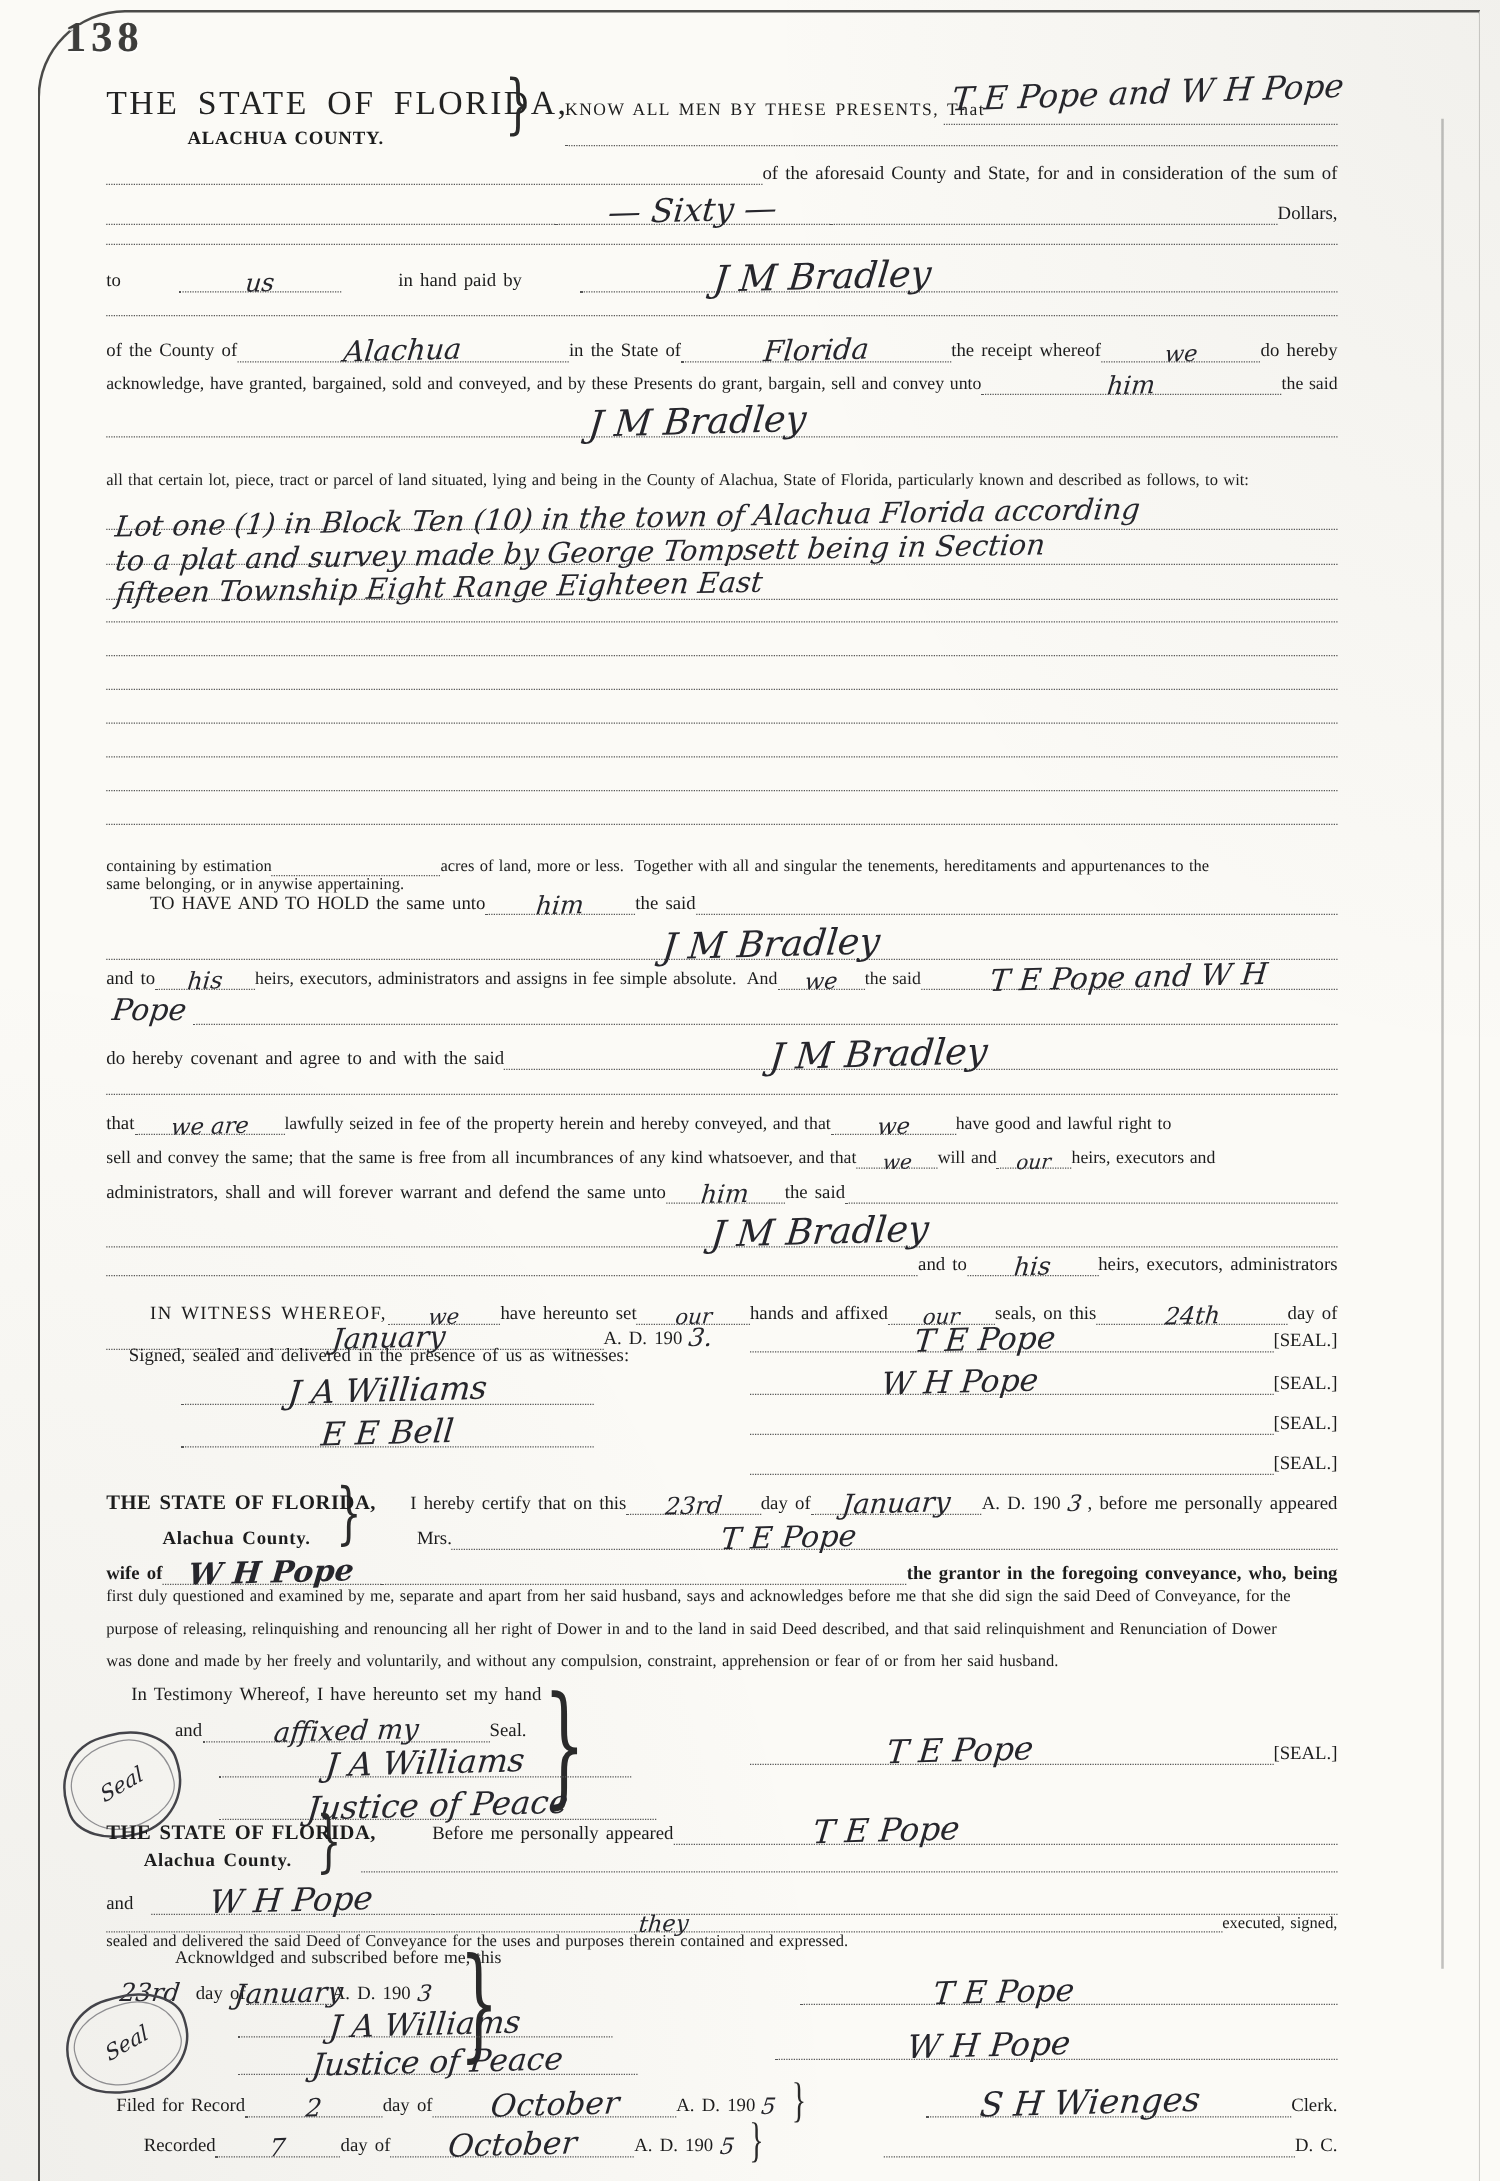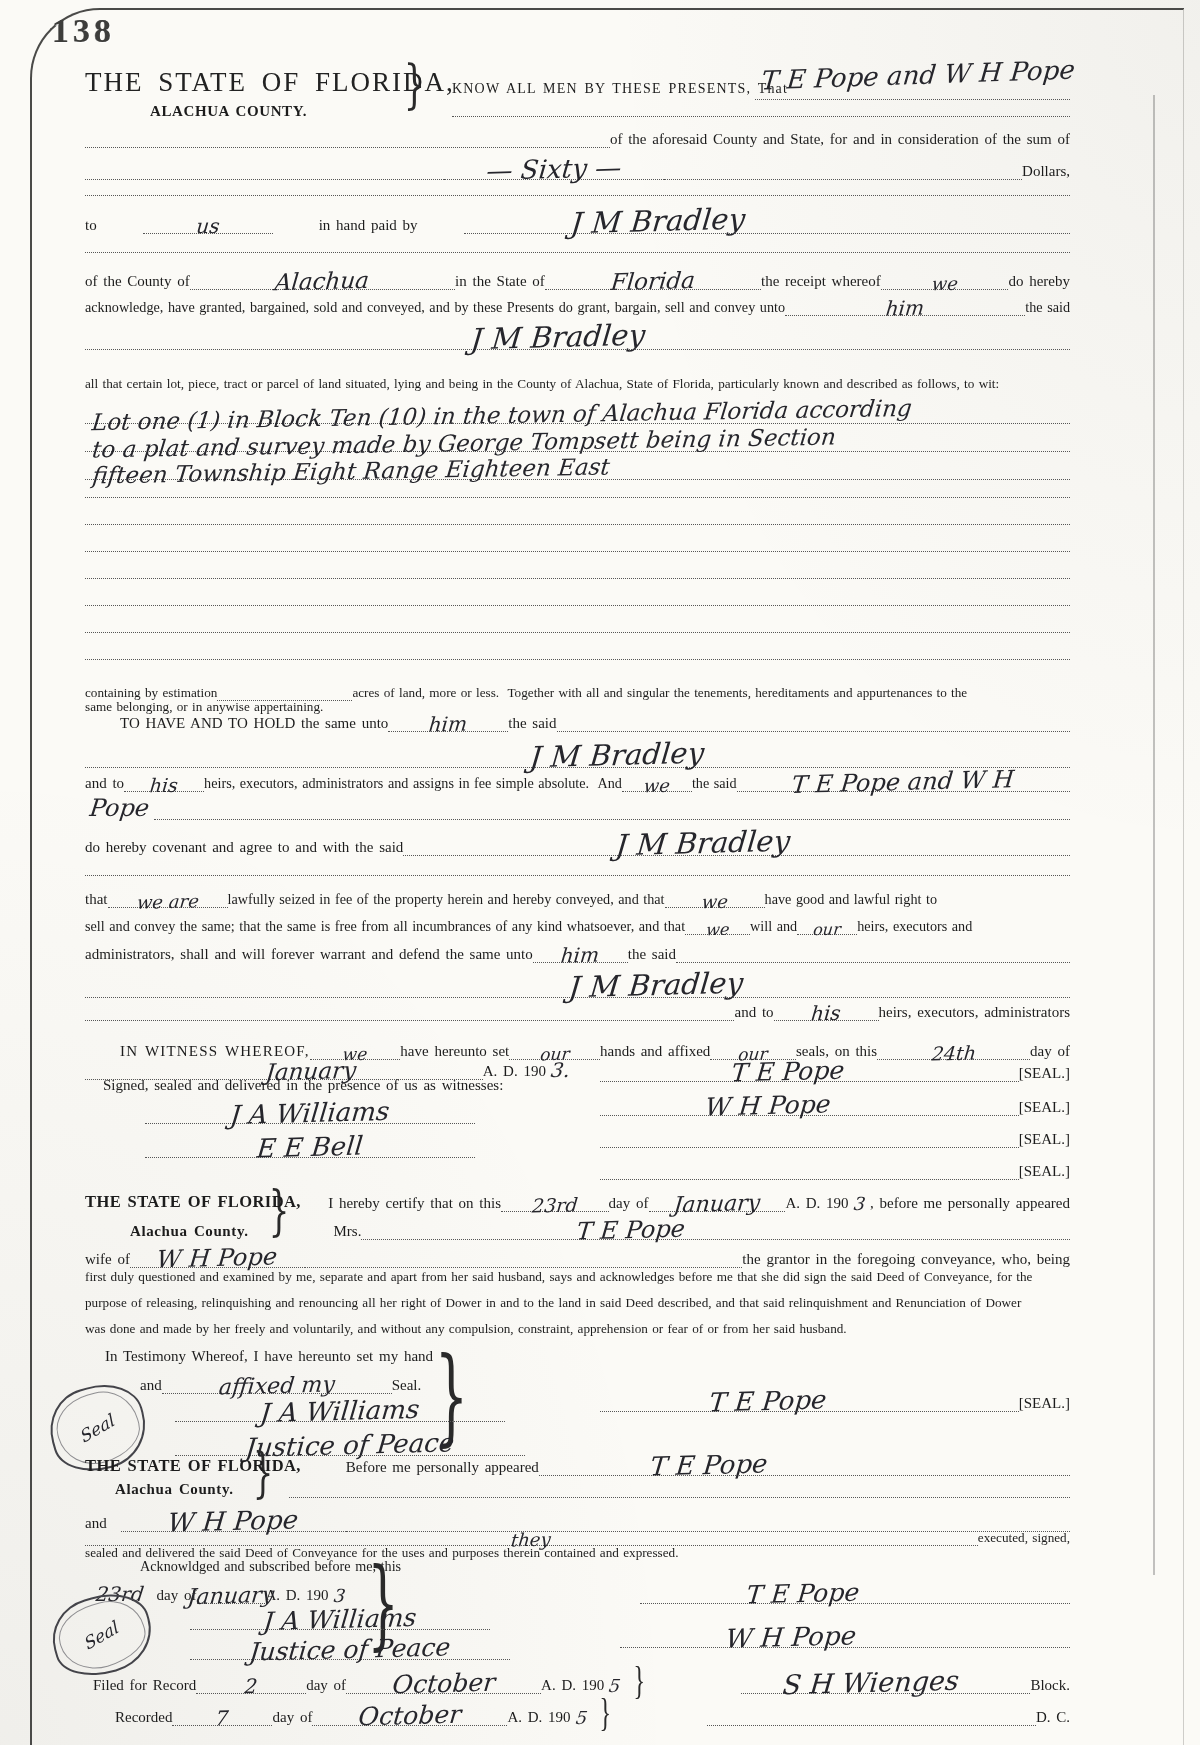--- a/index.html
+++ b/index.html
@@ -355,21 +355,21 @@
   </div>
   <div class="row" style="left:85px;top:1214px;width:985px;height:26px;">
     <span class="sp" style="width:45px;"></span>
     <span class="t b">Alachua County.</span>
     <span class="sp" style="width:85px;"></span>
     <span class="t">Mrs.</span>
     <span class="fill gr">
         <span class="hw s24 at38">T E Pope</span>
       </span>
   </div>
-  <div class="row" style="left:85px;top:1242px;width:985px;height:26px;">
+  <div class="row" style="left:85px;top:1242px;width:985px;height:26px;font-weight:bold;">
     <span class="t">wife of</span>
     <span class="fill" style="flex:0 1 175px;">
         <span class="hw s24">W H Pope</span>
       </span>
     <span class="fill gr"></span>
     <span class="t">the grantor in the foregoing conveyance, who, being</span>
   </div>
   <div class="row" style="left:85px;top:1268px;width:985px;height:17px;">
       <span class="t t13">first duly questioned and examined by me, separate and apart from her said husband, says and acknowledges before me that she did sign the said Deed of Conveyance, for the</span>
     </div>
@@ -499,21 +499,21 @@
     <span class="fill" style="flex:0 1 195px;">
         <span class="hw s25">October</span>
       </span>
     <span class="t">A. D. 190</span>
     <span class="hwi s18">5</span>
     <span class="braceSm">}</span>
     <span class="sp" style="width:95px;"></span>
     <span class="fill gr">
         <span class="hw s27 at45">S H Wienges</span>
       </span>
-    <span class="t">Block.</span>
+    <span class="t">Clerk.</span>
   </div>
   <div class="row" style="left:85px;top:1696px;width:985px;height:30px;">
     <span class="sp" style="width:30px;"></span>
     <span class="t">Recorded</span>
     <span class="fill" style="flex:0 1 100px;">
         <span class="hw s20">7</span>
       </span>
     <span class="t">day of</span>
     <span class="fill" style="flex:0 1 195px;">
         <span class="hw s25">October</span>

